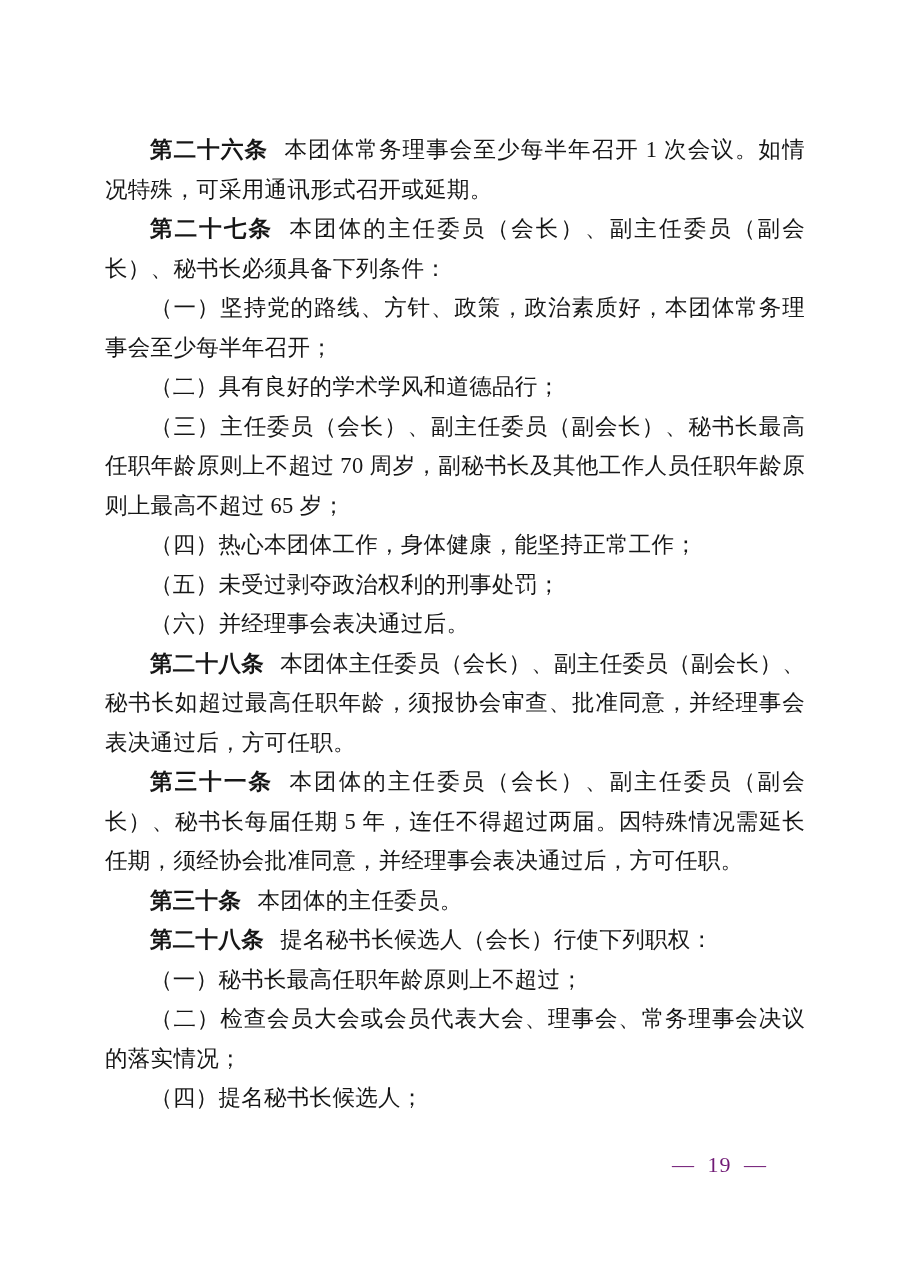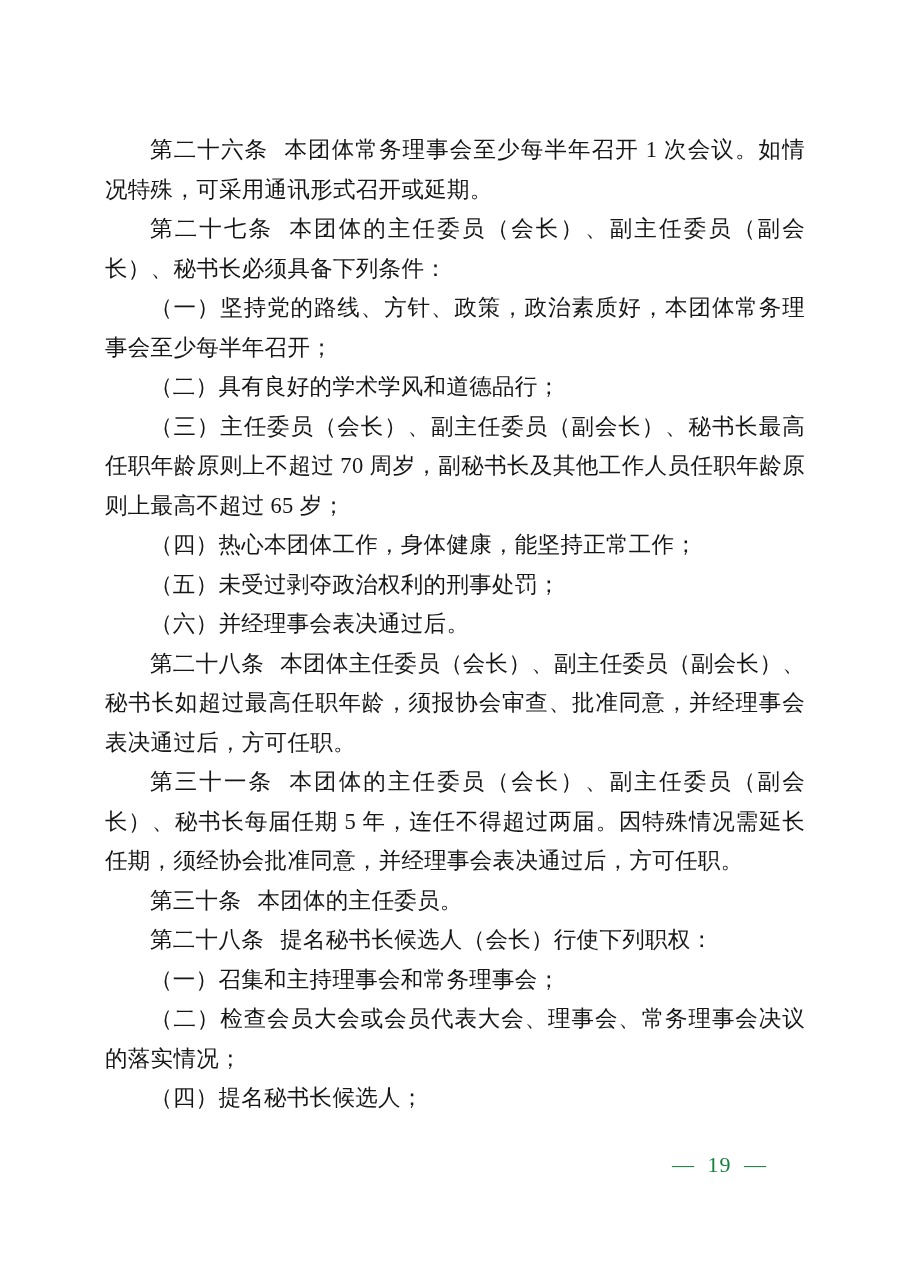--- a/index.html
+++ b/index.html
@@ -29,31 +29,31 @@
     line-height: 39.5px;
     text-align: justify;
     text-justify: inter-ideograph;
     letter-spacing: 0.3px;
   }
   .para {
     margin: 0;
     text-indent: 2em;
   }
   .article-no {
-    font-weight: normal;
+    font-weight: bold;
     font-family: "Liberation Sans", "DejaVu Sans", sans-serif;
     margin-right: 0.72em;
   }
   .footer {
     position: absolute;
     top: 1150px;
     right: 133px;
     font-size: 22px;
     line-height: 30px;
-    color: #15803d;
+    color: #701a75;
     letter-spacing: 1px;
     word-spacing: 6px;
     font-family: "Liberation Serif", "DejaVu Serif", serif;
   }
 </style>
 </head>
 <body>
 
 <div class="page">
 
@@ -64,21 +64,21 @@
       <p class="para"><span>（一）坚持党的路线、方针、政策，政治素质好，本团体常务理事会至少每半年召开；</span></p>
       <p class="para"><span>（二）具有良好的学术学风和道德品行；</span></p>
       <p class="para"><span>（三）主任委员（会长）、副主任委员（副会长）、秘书长最高任职年龄原则上不超过 70 周岁，副秘书长及其他工作人员任职年龄原则上最高不超过 65 岁；</span></p>
       <p class="para"><span>（四）热心本团体工作，身体健康，能坚持正常工作；</span></p>
       <p class="para"><span>（五）未受过剥夺政治权利的刑事处罚；</span></p>
       <p class="para"><span>（六）并经理事会表决通过后。</span></p>
       <p class="para"><b class="article-no">第二十八条</b><span>本团体主任委员（会长）、副主任委员（副会长）、秘书长如超过最高任职年龄，须报协会审查、批准同意，并经理事会表决通过后，方可任职。</span></p>
       <p class="para"><b class="article-no">第三十一条</b><span>本团体的主任委员（会长）、副主任委员（副会长）、秘书长每届任期 5 年，连任不得超过两届。因特殊情况需延长任期，须经协会批准同意，并经理事会表决通过后，方可任职。</span></p>
       <p class="para"><b class="article-no">第三十条</b><span>本团体的主任委员。</span></p>
       <p class="para"><b class="article-no">第二十八条</b><span>提名秘书长候选人（会长）行使下列职权：</span></p>
-      <p class="para"><span>（一）召集和主持理事会和常务理事会；</span></p>
+      <p class="para"><span>（一）秘书长最高任职年龄原则上不超过；</span></p>
       <p class="para"><span>（二）检查会员大会或会员代表大会、理事会、常务理事会决议的落实情况；</span></p>
       <p class="para"><span>（四）提名秘书长候选人；</span></p>
     </main>
 
   <footer class="footer">
     <span>— 19 —</span>
   </footer>
 
 </div>
 

